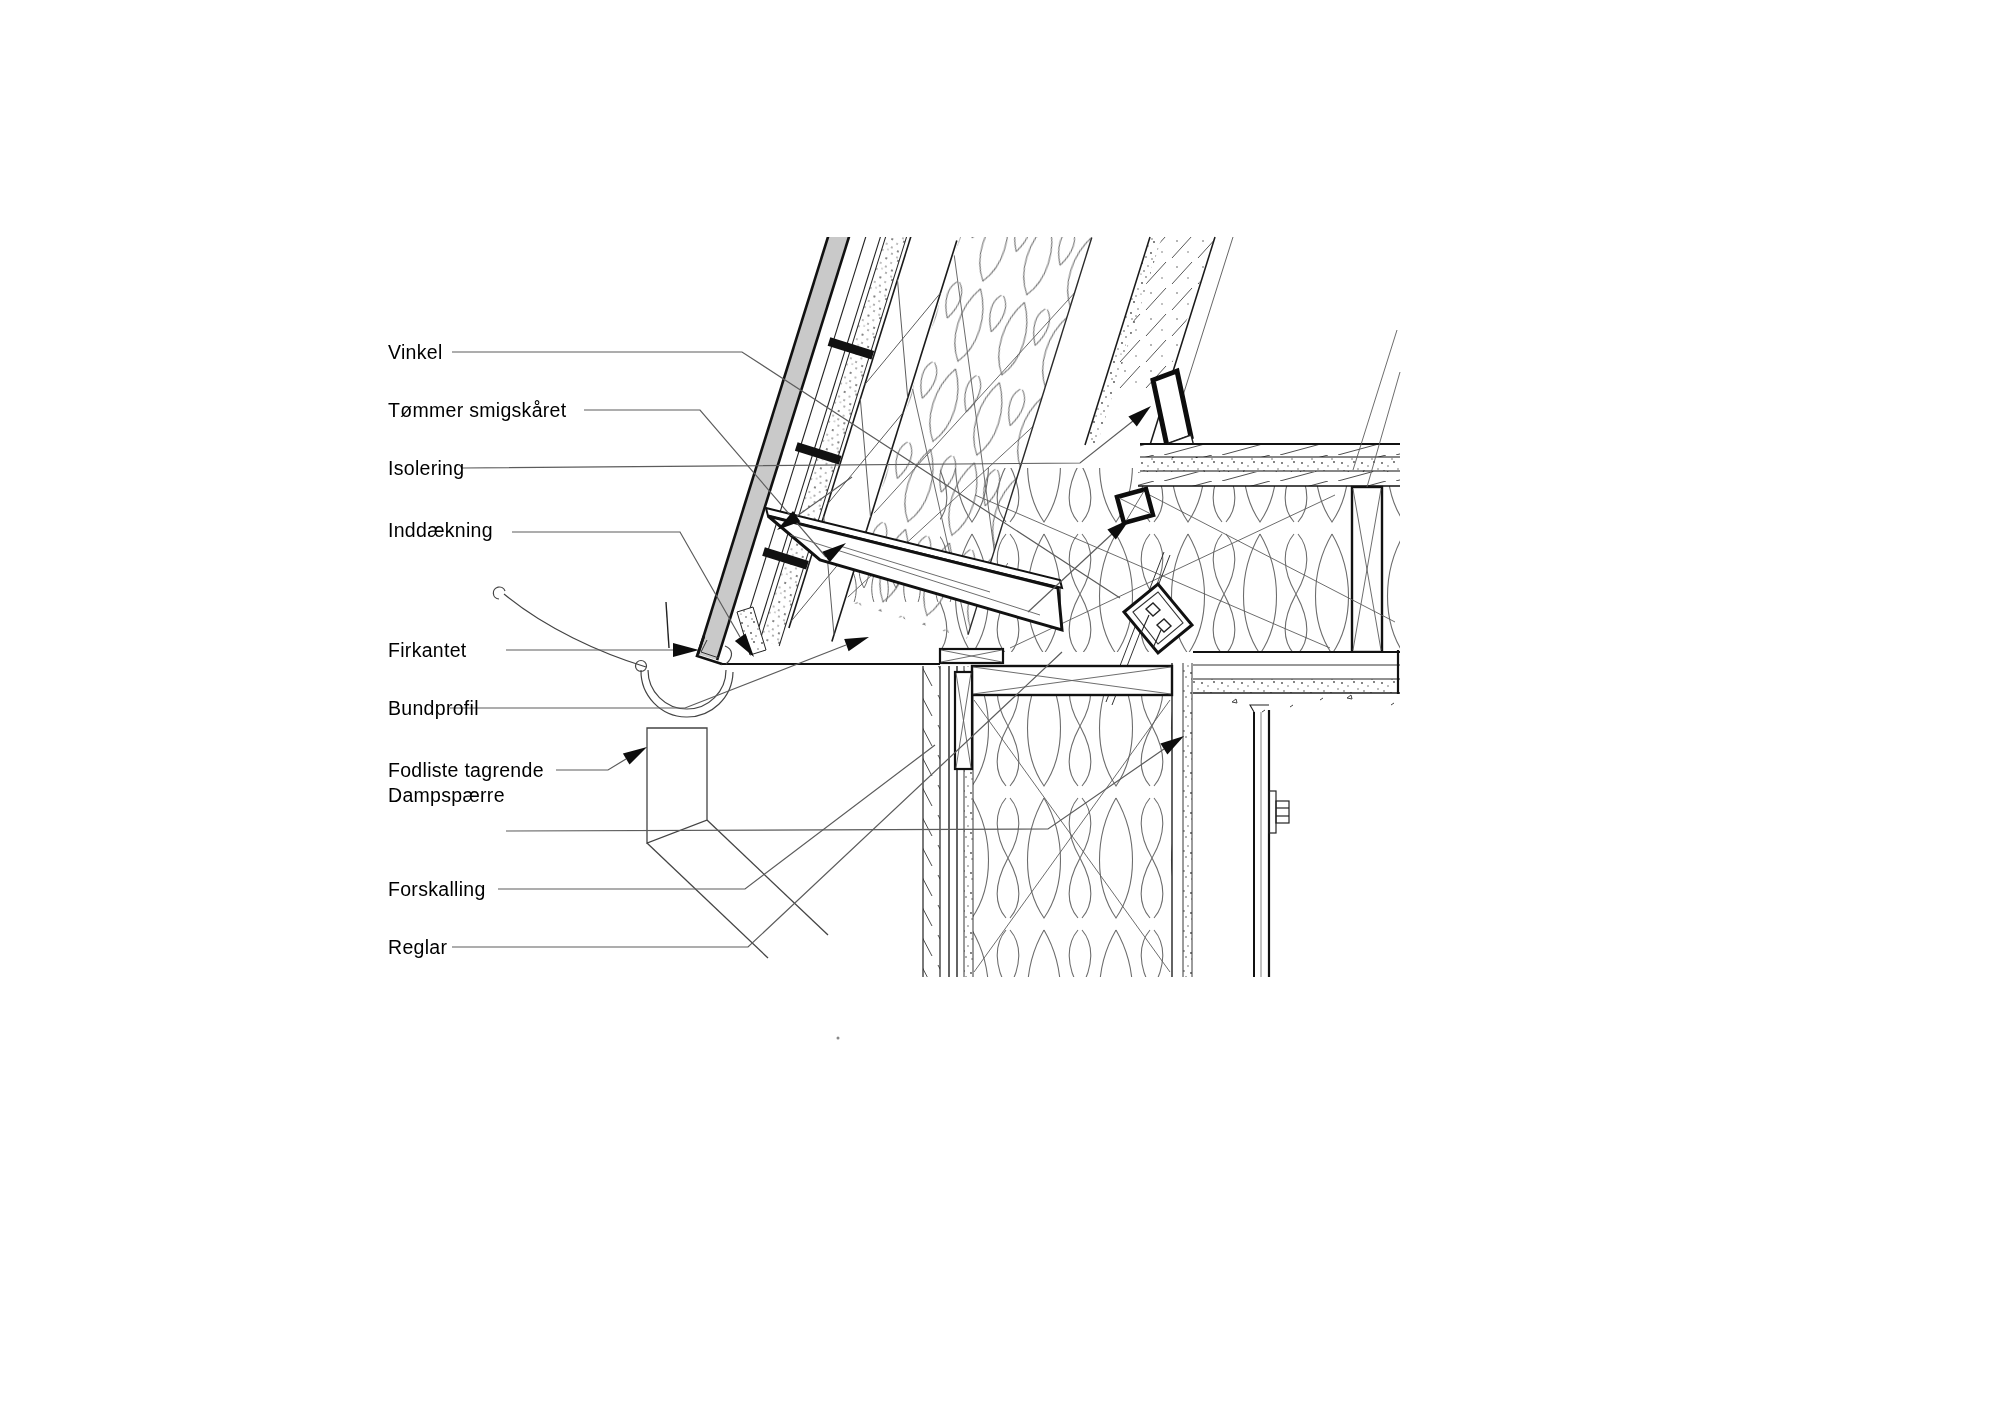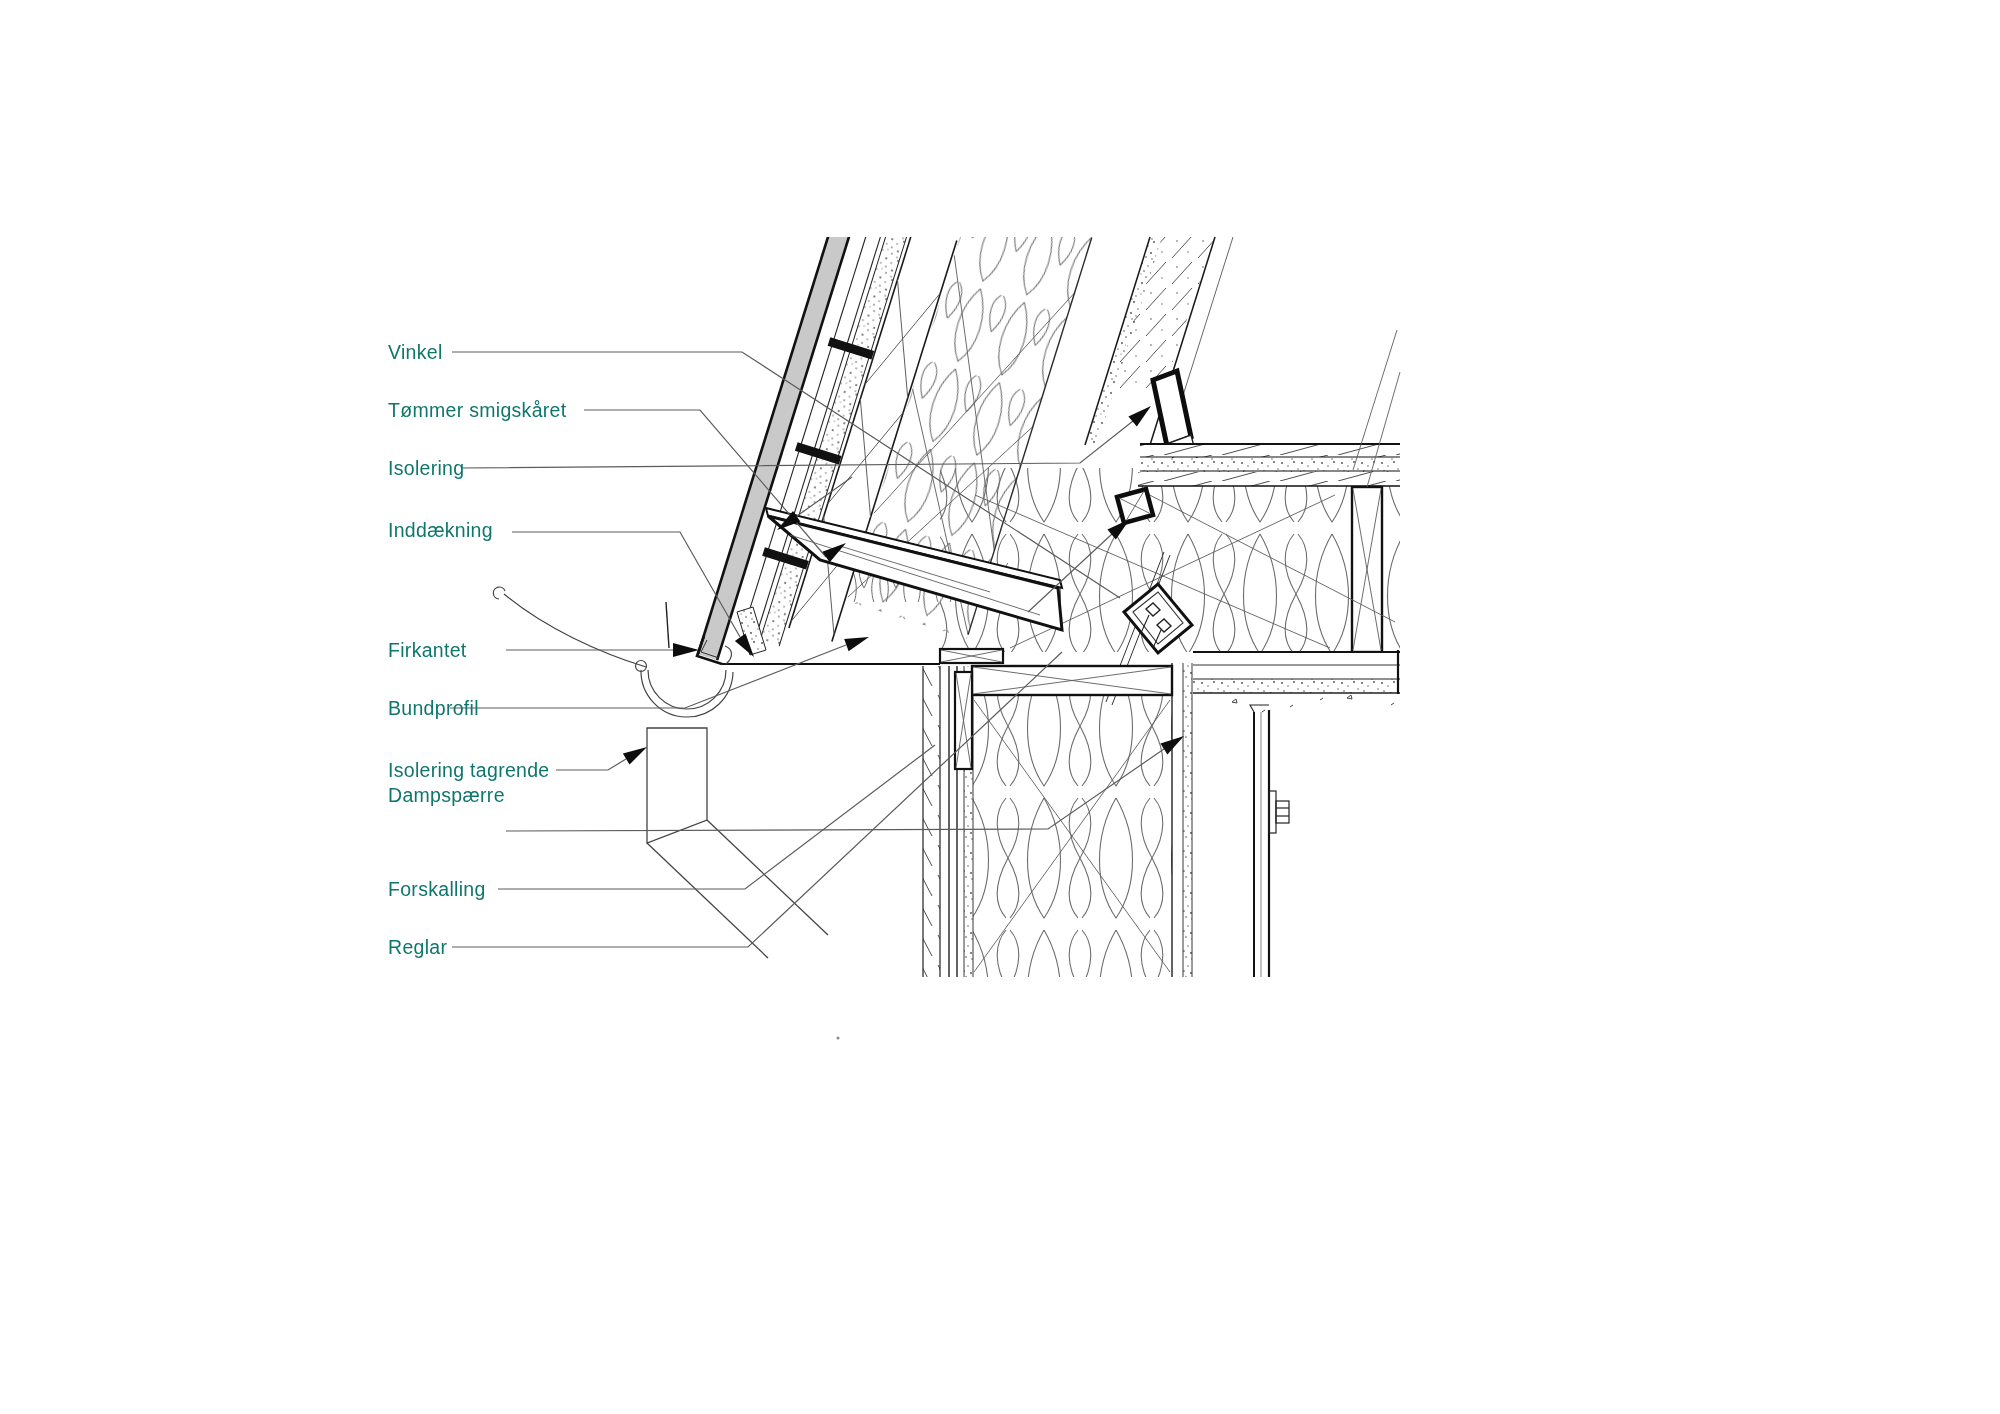--- a/index.html
+++ b/index.html
@@ -1,19 +1,19 @@
 <!DOCTYPE html>
 <html><head>
 <meta charset="utf-8">
 <style>
   html,body{margin:0;padding:0;background:#fff;}
   .page{position:relative;width:2000px;height:1414px;background:#fff;overflow:hidden;
         font-family:"Liberation Sans", sans-serif;}
   svg{position:absolute;left:0;top:0;}
-  .lbl{position:absolute;left:388px;font-size:19.5px;line-height:22px;color:#0f766e;
+  .lbl{position:absolute;left:388px;font-size:19.5px;line-height:22px;color:#000000;
        letter-spacing:.3px;white-space:nowrap;}
 </style>
 </head>
 <body>
 
 <div class="page">
 
 <svg width="2000" height="1414" viewBox="0 0 2000 1414">
   <defs>
     <clipPath id="clipTop">
@@ -304,18 +304,18 @@
 
   <circle cx="838" cy="1038" r="1.5" fill="#888"></circle>
 </svg>
 
 <div class="lbl" style="top:341px">Vinkel</div>
 <div class="lbl" style="top:399px">Tømmer smigskåret</div>
 <div class="lbl" style="top:457px">Isolering</div>
 <div class="lbl" style="top:519px">Inddækning</div>
 <div class="lbl" style="top:639px">Firkantet</div>
 <div class="lbl" style="top:697px">Bundprofil</div>
-<div class="lbl" style="top:759px">Isolering tagrende</div>
+<div class="lbl" style="top:759px">Fodliste tagrende</div>
 <div class="lbl" style="top:784px">Dampspærre</div>
 <div class="lbl" style="top:878px">Forskalling</div>
 <div class="lbl" style="top:936px">Reglar</div>
 
 </div>
 
 </body></html>

